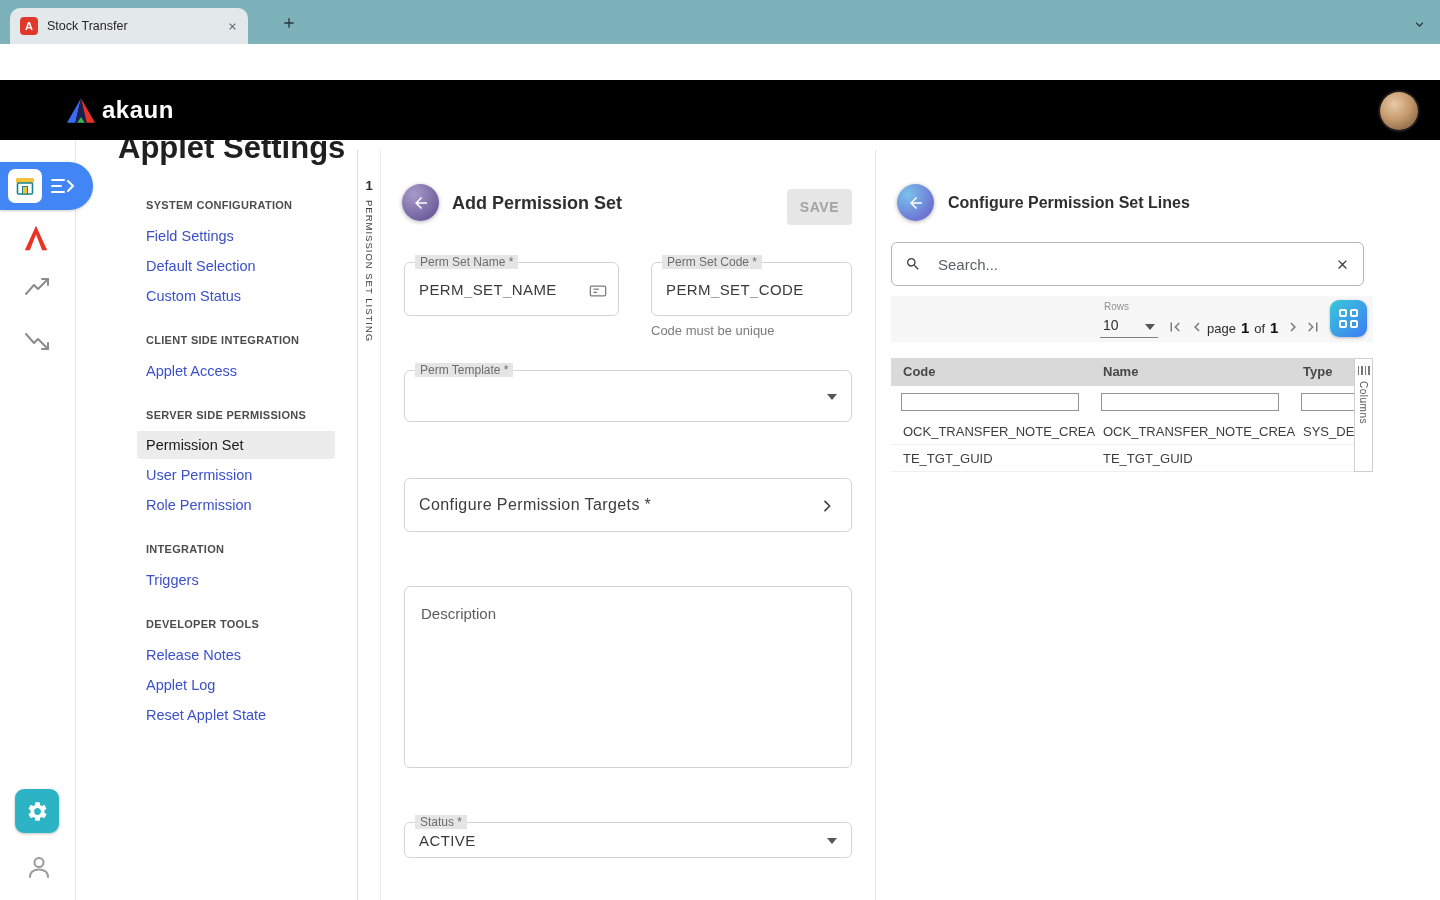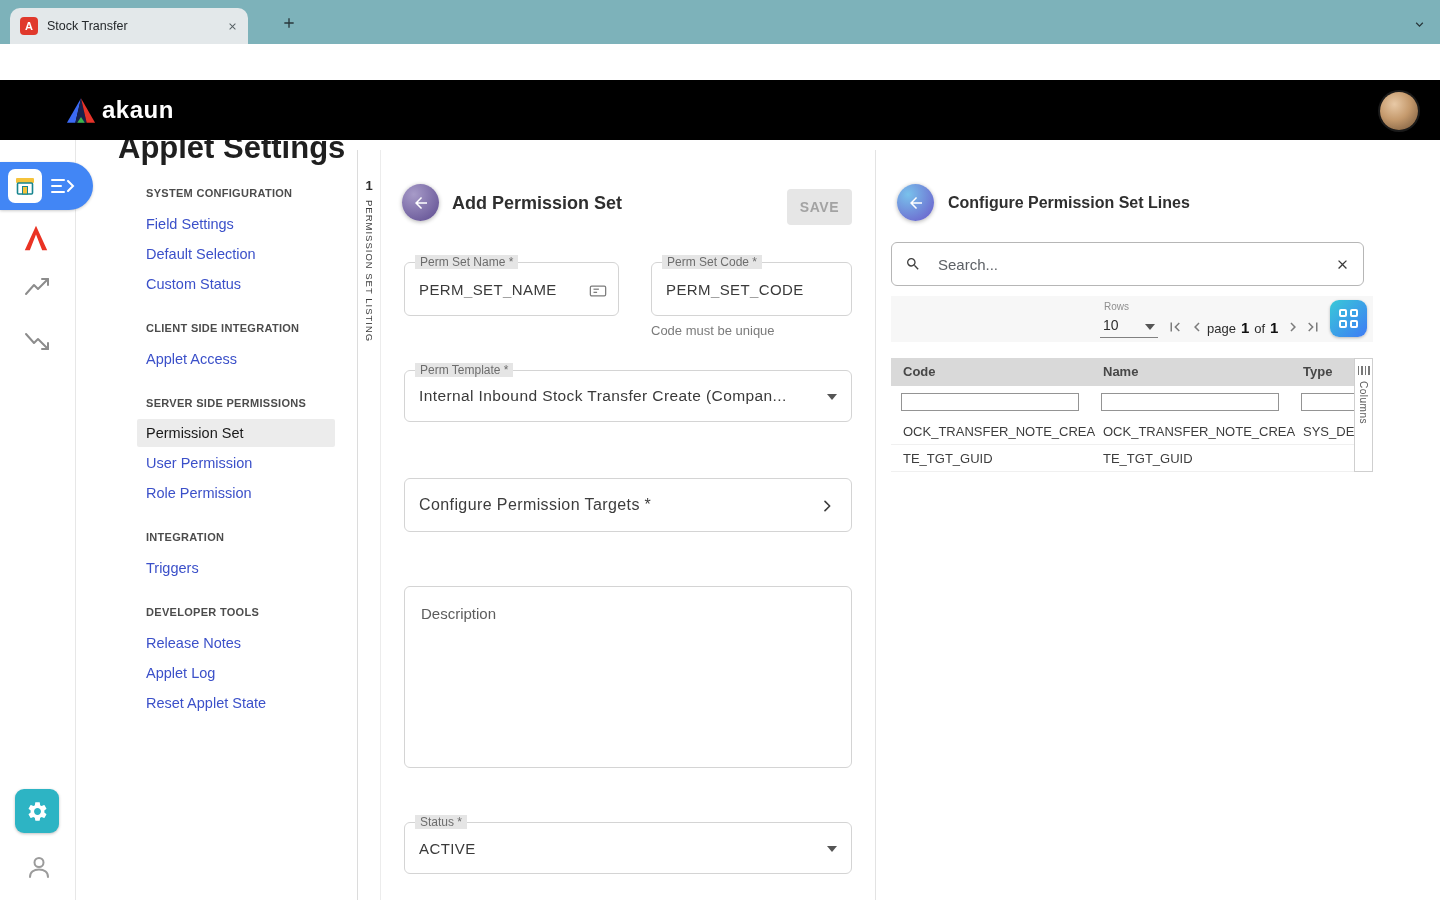--- a/index.html
+++ b/index.html
@@ -31,21 +31,21 @@
   
   .rail-divider{position:absolute;left:75px;top:140px;width:1px;height:760px;background:#e7e7e7}
   .rail-pill{position:absolute;left:0;top:162px;width:93px;height:48px;background:#4286f5;border-radius:0 24px 24px 0;display:flex;align-items:center;padding-left:8px;gap:8px;z-index:5;cursor:pointer;box-shadow:0 1px 3px rgba(0,0,0,.2)}
   .store-box{width:34px;height:34px;background:#fff;border-radius:7px;display:flex;align-items:center;justify-content:center}
   .railbtn{position:absolute;display:flex;align-items:center;justify-content:center;cursor:pointer}
   .gearbtn{position:absolute;left:15px;top:789px;width:44px;height:44px;border-radius:9px;background:#2db4c4;display:flex;align-items:center;justify-content:center;cursor:pointer;box-shadow:0 1px 3px rgba(0,0,0,.25)}
 
   
   #sidenav{position:absolute;left:146px;top:186px;width:205px}
   .navh{font-size:11px;font-weight:700;color:#4c4c4c;letter-spacing:.3px;height:14px;line-height:14px;margin-top:22px;margin-bottom:9px}
-  .navh:first-child{margin-top:0}
+  .navh:first-child{margin-top:12px}
   .navi{height:30px;line-height:30px;font-size:14.5px;color:#3b50c9;cursor:pointer;white-space:nowrap}
   .navi.sel{background:#ececec;color:#191919;margin-left:-9px;padding-left:9px;width:198px;height:28px;line-height:28px;margin-top:1px;margin-bottom:1px;border-radius:2px}
 
   
   .vtab{position:absolute;left:357px;top:150px;width:24px;height:750px;border-left:1px solid #dcdcdc;border-right:1px solid #ececec;display:flex;flex-direction:column;align-items:center;cursor:pointer}
   .vtab-num{margin-top:28px;font-size:13px;font-weight:700;color:#2e2e2e}
   .vtab-label{margin-top:7px;writing-mode:vertical-rl;font-size:9.5px;letter-spacing:1px;color:#3c3c3c;white-space:nowrap}
 
   
   .backbtn{position:absolute;width:37px;height:37px;border-radius:50%;display:flex;align-items:center;justify-content:center;cursor:pointer;box-shadow:0 1px 4px rgba(0,0,0,.3)}
@@ -276,36 +276,35 @@
     </svg>
   </div>
   <div class="mfield" style="left:651px;top:262px;width:201px;height:54px">
     <span class="mlabel">Perm Set Code *</span>
     <span class="mval">PERM_SET_CODE</span>
   </div>
   <div class="helper">Code must be unique</div>
 
   <div class="mfield" style="left:404px;top:370px;width:448px;height:52px">
     <span class="mlabel">Perm Template *</span>
-    <span class="mval" style="font-size:15.5px">Internal Inbound Stock Transfer Create (Compan...</span>
     <span class="caret"></span>
   </div>
 
   <div class="mfield" style="left:404px;top:478px;width:448px;height:54px">
     <span class="mval" style="font-size:16px;color:#3d3d3d">Configure Permission Targets *</span>
     <svg width="16" height="16" viewBox="0 0 24 24" style="position:absolute;right:16px;top:19px" fill="none" stroke="#3c3c3c" stroke-width="2.4" stroke-linecap="round" stroke-linejoin="round">
         <polyline points="9,5 16,12 9,19"></polyline>
       </svg>
   </div>
 
   <div class="mfield" style="left:404px;top:586px;width:448px;height:182px">
     <span class="desc-label">Description</span>
   </div>
 
-  <div class="mfield" style="left:404px;top:822px;width:448px;height:52px">
+  <div class="mfield" style="left:404px;top:822px;width:448px;height:36px">
     <span class="mlabel">Status *</span>
     <span class="mval">ACTIVE</span>
     <span class="caret"></span>
   </div>
 
   <div class="vdivider" style="left:875px"></div>
 
   <div class="backbtn blue" style="left:897px;top:184px">
     <svg width="18" height="18" viewBox="0 0 24 24">
         <path d="M20 11H7.83l5.59-5.59L12 4l-8 8 8 8 1.41-1.41L7.83 13H20v-2z" fill="#ffffff"></path>

